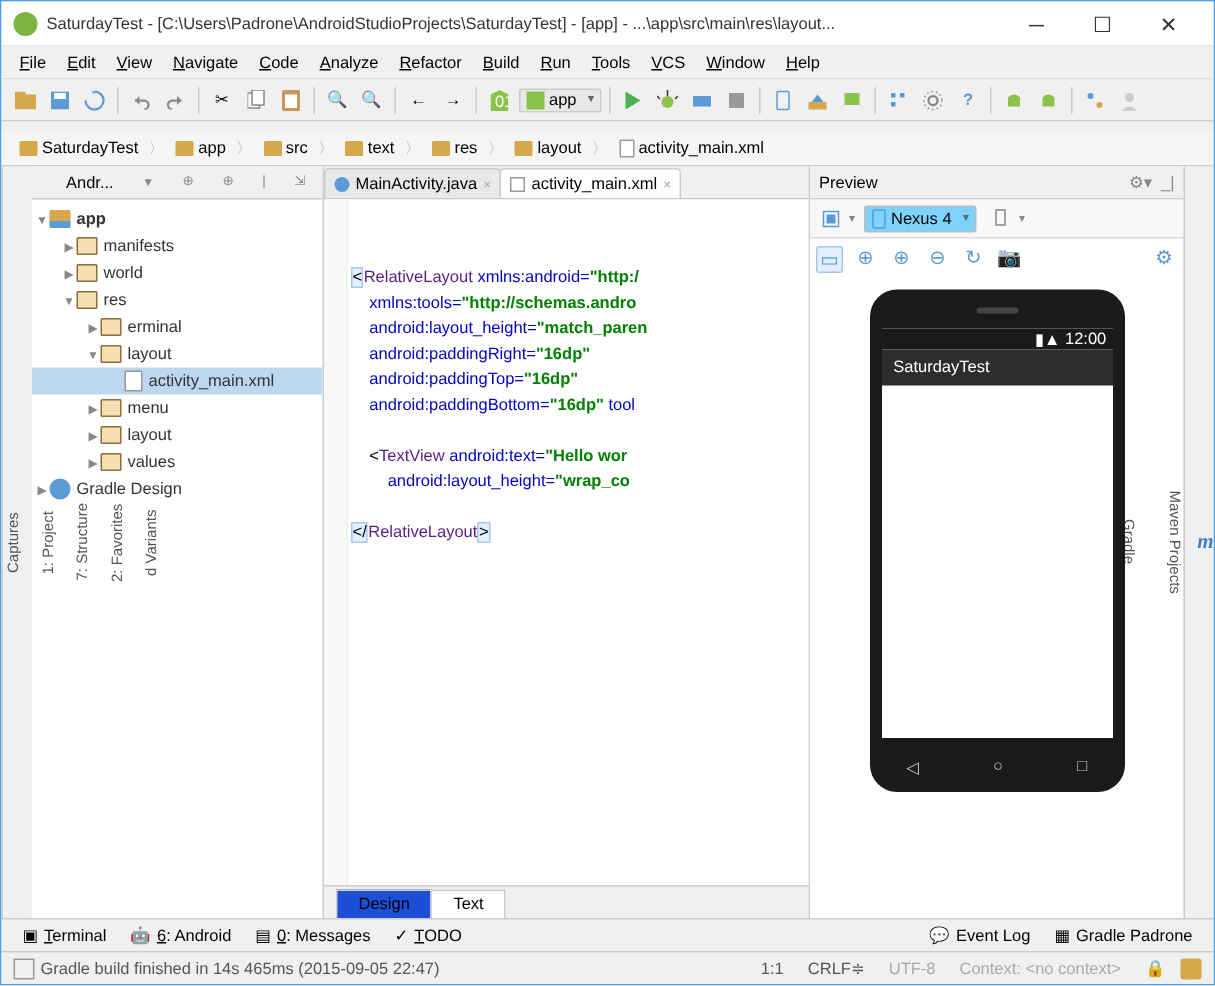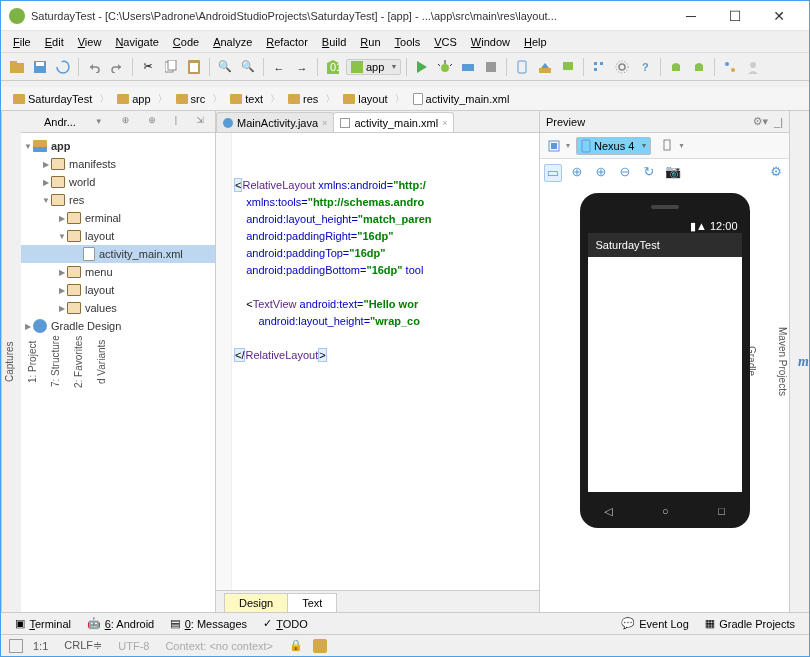--- a/index.html
+++ b/index.html
@@ -55,21 +55,21 @@
 .tab .tic.x { background:#fff; border:1px solid #999; }
 .tab .x { color:#aaa; font-size:9px; }
 .code { flex:1; background:#fff; font-family:Consolas,monospace; font-size:12px; padding:4px 0 4px 18px; overflow:hidden; white-space:pre; position:relative; }
 .code-line { height:17px; }
 .gut { position:absolute; left:0; top:0; bottom:0; width:16px; background:#f8f8f8; border-right:1px solid #eee; }
 .st { color:#581d82; }
 .an { color:#0000c0; }
 .av { color:#008000; font-weight:bold; }
 .hl { background:#e3f0ff; border:1px solid #a8c8f0; }
 .bottom-tabs { height:22px; background:#f0f0f0; border-top:1px solid #ccc; display:flex; align-items:flex-end; padding-left:8px; }
-.btab { padding:3px 14px; border:1px solid #ccc; background:#fef9c3; border-bottom:none; margin-right:-1px; }
+.btab { padding:3px 14px; border:1px solid #ccc; background:#1d4ed8; border-bottom:none; margin-right:-1px; }
 .btab.active { background:#fff; }
 .preview { width:250px; background:#fff; border-left:1px solid #ccc; display:flex; flex-direction:column; }
 .pv-head { height:22px; background:#f0f0f0; border-bottom:1px solid #ccc; display:flex; align-items:center; padding:0 6px; }
 .pv-tools { height:26px; background:#f8f8f8; border-bottom:1px solid #ddd; display:flex; align-items:center; padding:0 4px; gap:2px; }
 .pv-icons { height:28px; display:flex; align-items:center; padding:0 4px; gap:6px; }
 .pv-ic { width:18px; height:18px; color:#5b9bd5; text-align:center; font-size:13px; }
 .device-area { flex:1; display:flex; justify-content:center; padding:6px; }
 .phone { width:170px; height:335px; background:#1a1a1a; border-radius:18px; padding:26px 8px 36px 8px; position:relative; }
 .phone .speaker { position:absolute; top:12px; left:50%; transform:translateX(-50%); width:28px; height:4px; background:#444; border-radius:2px; }
 .phone .navbtns { position:absolute; bottom:10px; left:0; right:0; display:flex; justify-content:space-around; color:#ccc; font-size:11px; }
@@ -485,27 +485,28 @@
         </div>
       </div>
     <div class="spacer"></div>
     <div id="twright" style="display:flex;gap:4px">
         <div class="twbtn">
           <span style="font-size:11px">💬</span>
           <span>Event Log</span>
         </div>
         <div class="twbtn">
           <span style="font-size:11px">▦</span>
-          <span>Gradle Projects</span>
+          <span>Gradle Padrone</span>
         </div>
       </div>
   </div>
 
   <div class="status">
     <div style="width:14px;height:14px;border:1px solid #999"></div>
+    <span style="flex:1">Gradle build finished in 14s 465ms (2015-09-05 22:47)</span>
     <span class="box">1:1</span>
     <span class="box"><span>CRLF</span>≑</span>
     <span class="box" style="color:#aaa">UTF-8</span>
     <span class="box" style="color:#aaa">Context: &lt;no context&gt;</span>
     <span class="box">🔒</span>
     <div style="width:14px;height:14px;background:#d4a84b;border-radius:2px"></div>
   </div>
 
 </div>
 

